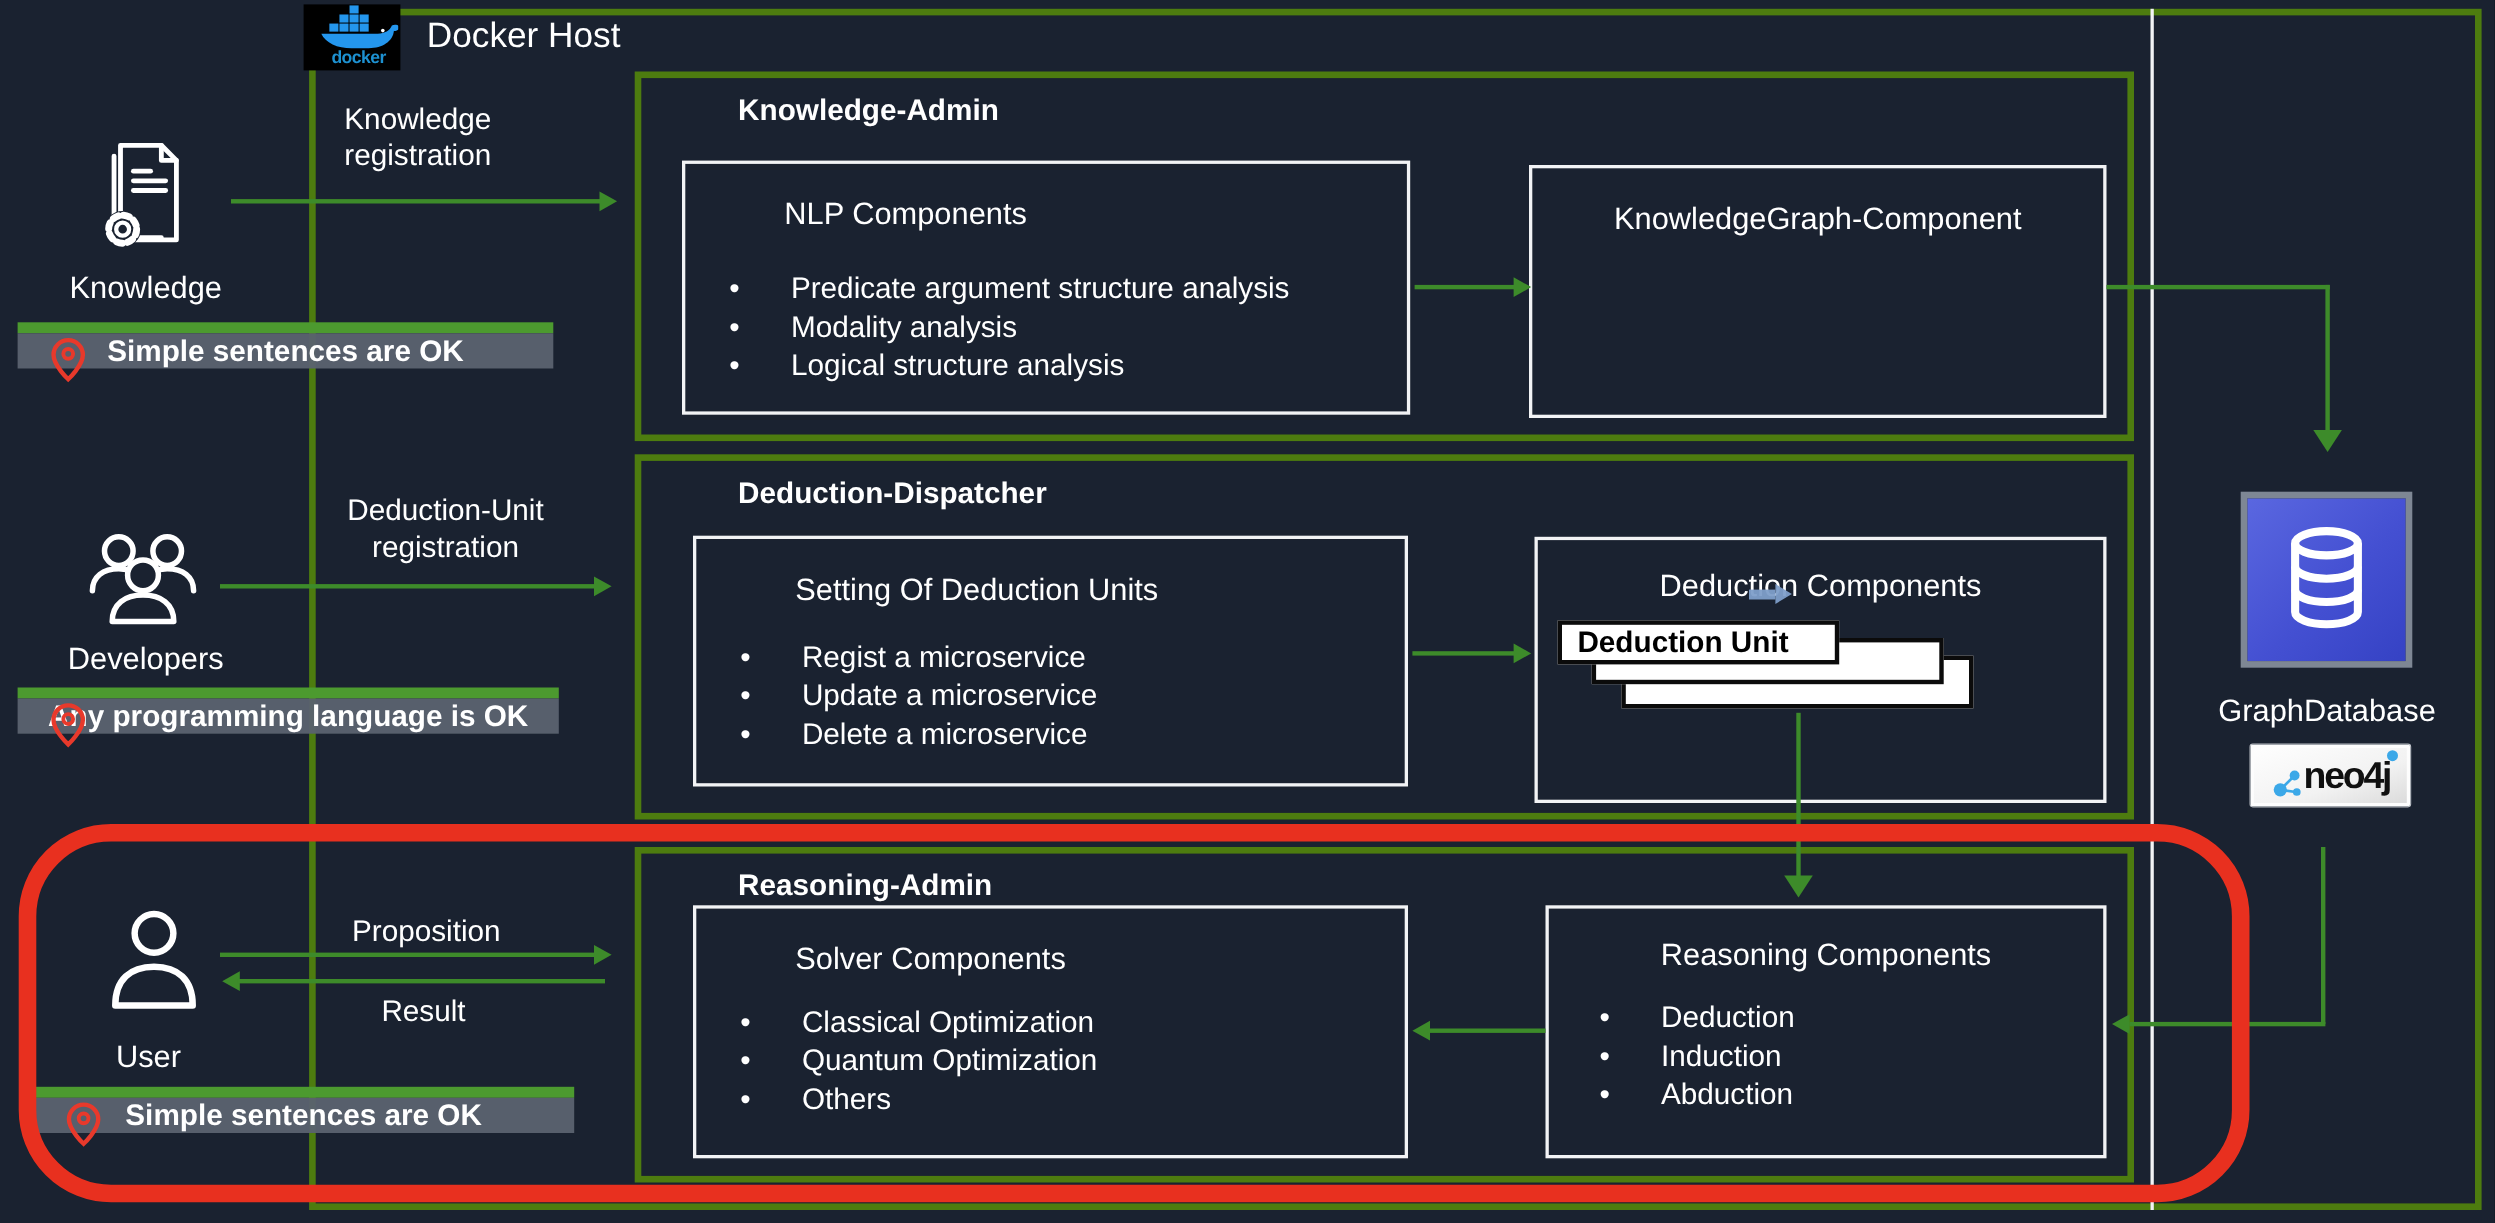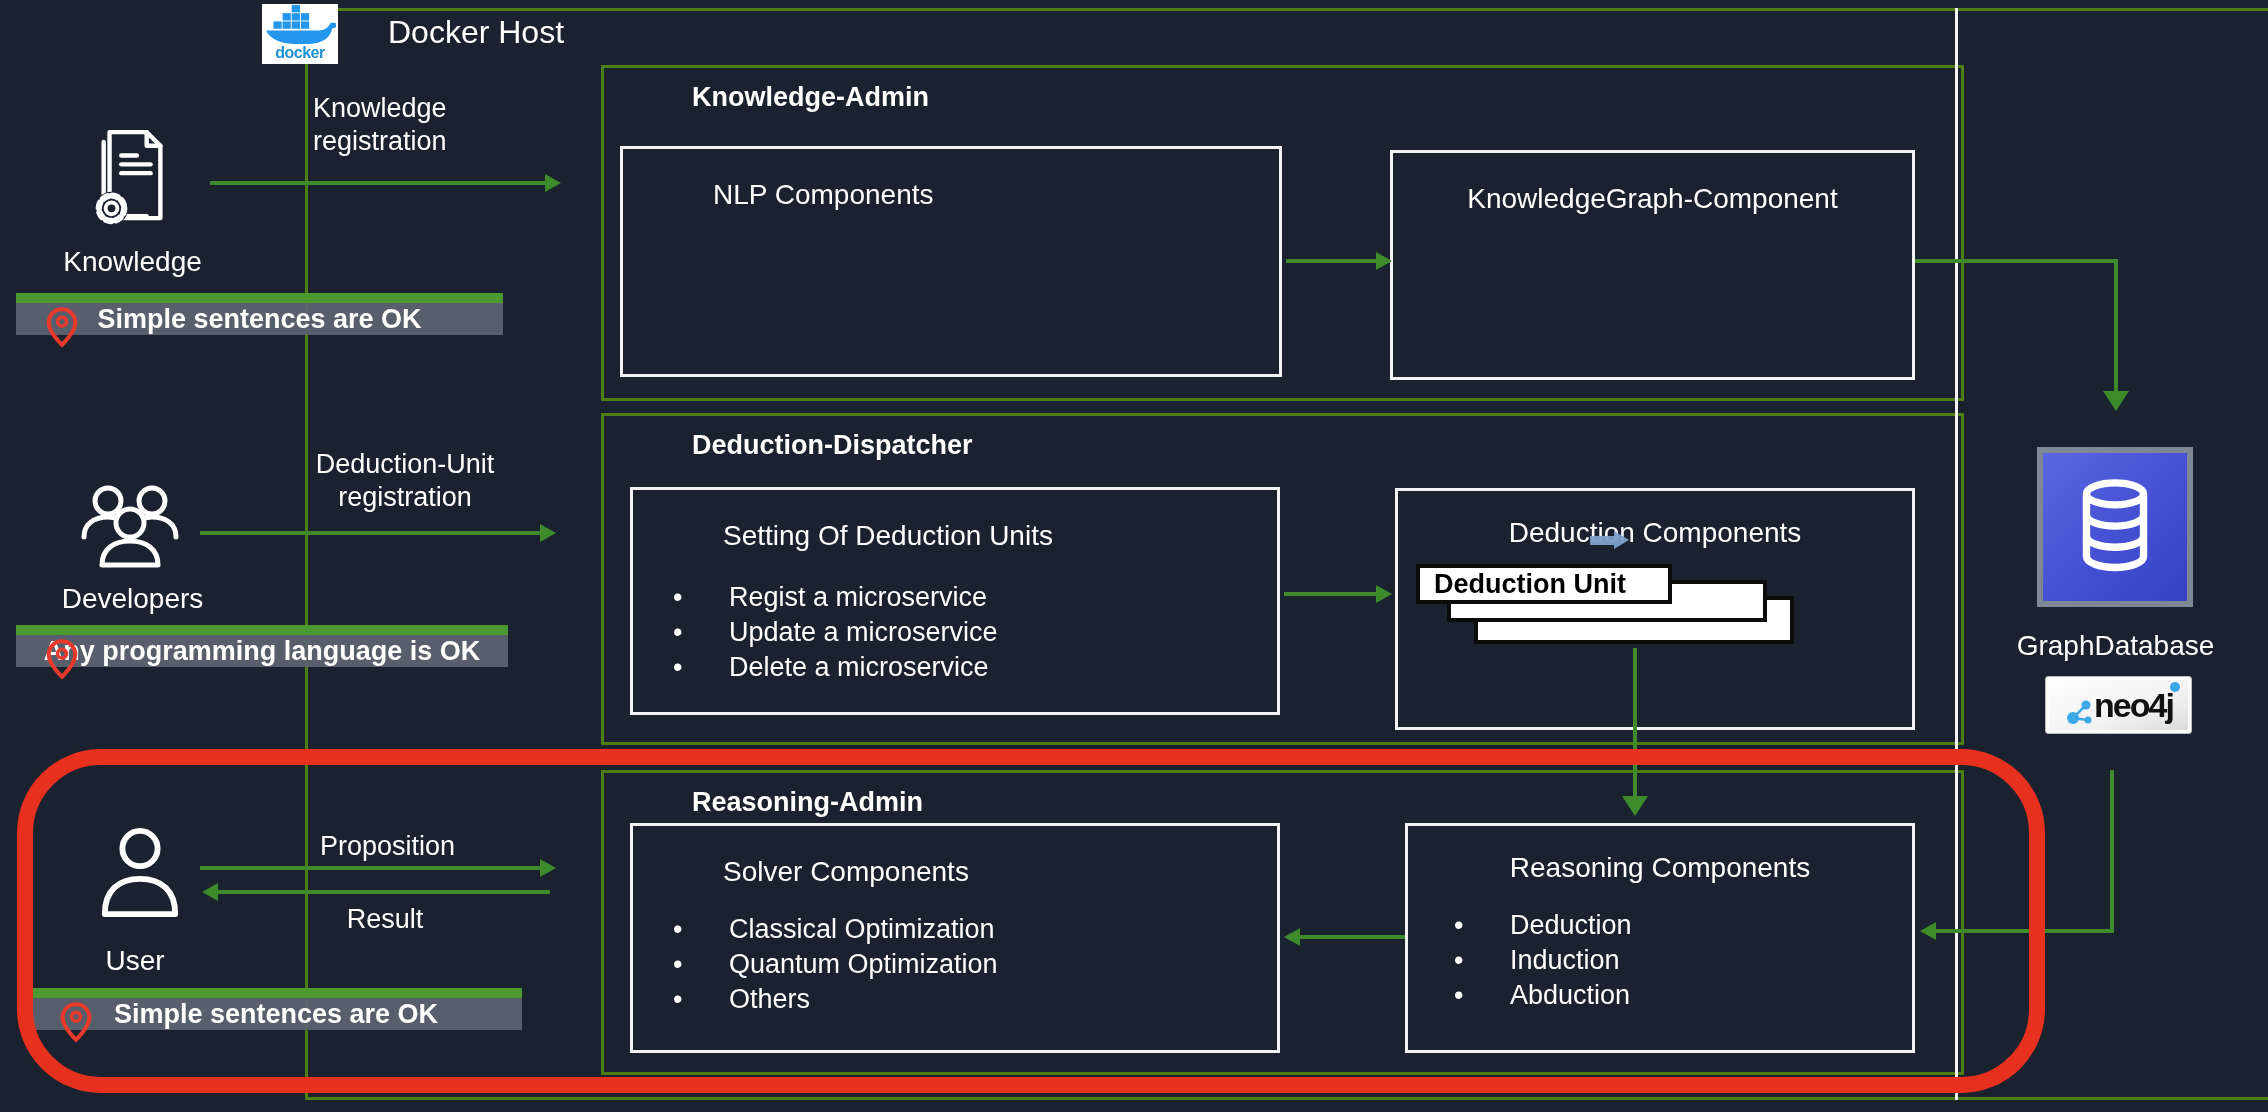--- a/index.html
+++ b/index.html
@@ -1,21 +1,21 @@
 <!DOCTYPE html>
 <html><head>
 <meta charset="utf-8">
 <style>
   html,body{margin:0;padding:0;background:#10161f;}
   .canvas{
     position:relative;width:2268px;height:1112px;overflow:hidden;
     background:#1a2230;color:#fff;
     font-family:"Liberation Sans", sans-serif;
   }
-  .wbox{position:absolute;border:3px solid #4d7c0f;box-sizing:border-box;margin-left:24px;}
+  .wbox{position:absolute;border:6px solid #4d7c0f;box-sizing:border-box;}
   .section-title{position:absolute;left:88px;top:14px;font-size:27px;font-weight:bold;color:#fff;}
   .ibox{position:absolute;border:3px solid #f2f3f5;box-sizing:border-box;z-index:2;}
   .ibox .ititle{font-size:28px;color:#fff;margin:30px 0 0 90px;}
   .ibox.centered .ititle{margin-left:0;text-align:center;}
   ul.bl{list-style:none;margin:34px 0 0 0;padding:0 0 0 40px;}
   ul.bl li{position:relative;font-size:27px;line-height:35px;color:#fff;padding-left:56px;}
   ul.bl li::before{content:"\2022";position:absolute;left:0;top:0;}
   
   .hline{position:absolute;height:4px;background:#3d8b2a;z-index:5;}
   .vline{position:absolute;width:4px;background:#3d8b2a;z-index:5;}
@@ -24,22 +24,22 @@
   .tri-down{position:absolute;width:0;height:0;border-left:13px solid transparent;border-right:13px solid transparent;border-top:20px solid #3d8b2a;z-index:5;}
   
   .badge{position:absolute;z-index:6;}
   .badge .gbar{height:10px;background:#4c9a2f;}
   .badge .body{height:32px;background:rgba(90,98,110,0.96);position:relative;display:flex;align-items:center;justify-content:center;}
   .badge .body .pin{position:absolute;left:30px;top:3px;}
   .badge .body span{font-size:27px;font-weight:bold;color:#fff;}
   .actor-label{position:absolute;text-align:center;font-size:28px;color:#fff;}
   .flow-label{position:absolute;font-size:27px;line-height:33px;color:#fff;}
   
-  .docker-logo{position:absolute;left:262px;top:4px;width:76px;height:60px;background:#ffffff;z-index:4;
-    display:flex;flex-direction:column;align-items:center;justify-content:flex-start;}
+  .docker-logo{position:absolute;left:276px;top:4px;width:76px;height:60px;background:#000000;z-index:4;
+    display:flex;flex-direction:column;align-items:center;justify-content:flex-start;padding-left:12px;}
   .docker-logo .dtext{font-size:16px;font-weight:bold;color:#1d91d1;line-height:14px;margin-top:-2px;letter-spacing:-0.5px;}
   .dockerhost-title{position:absolute;left:388px;top:14px;font-size:32px;color:#fff;z-index:4;}
   
   .ducard{position:absolute;background:#fff;border:4px solid #0b0b0b;box-sizing:border-box;z-index:3;}
   .ducard.front{display:flex;align-items:center;}
   .ducard.front span{font-size:27px;font-weight:bold;color:#000;padding-left:14px;}
   .bluearrow{position:absolute;display:flex;align-items:center;z-index:3;opacity:0.95;}
   .bluearrow .bar{width:24px;height:9px;background:#7f9fca;}
   .bluearrow .head{width:0;height:0;border-top:9px solid transparent;border-bottom:9px solid transparent;border-left:15px solid #7f9fca;}
   
@@ -82,20 +82,25 @@
     </span>
     <span class="dtext">docker</span>
   </div>
   <div class="dockerhost-title">Docker Host</div>
 
   <div class="wbox" style="left:577px;top:65px;width:1363px;height:336px;">
     <div class="section-title">Knowledge-Admin</div>
   </div>
   <div class="ibox" style="left:620px;top:146px;width:662px;height:231px;">
     <div class="ititle">NLP Components</div>
+    <ul class="bl">
+      <li>Predicate argument structure analysis</li>
+      <li>Modality analysis</li>
+      <li>Logical structure analysis</li>
+    </ul>
   </div>
   <div class="ibox centered" style="left:1390px;top:150px;width:525px;height:230px;">
     <div class="ititle">KnowledgeGraph-Component</div>
   </div>
 
   <div class="wbox" style="left:577px;top:413px;width:1363px;height:332px;">
     <div class="section-title">Deduction-Dispatcher</div>
   </div>
   <div class="ibox" style="left:630px;top:487px;width:650px;height:228px;">
     <div class="ititle">Setting Of Deduction Units</div>

